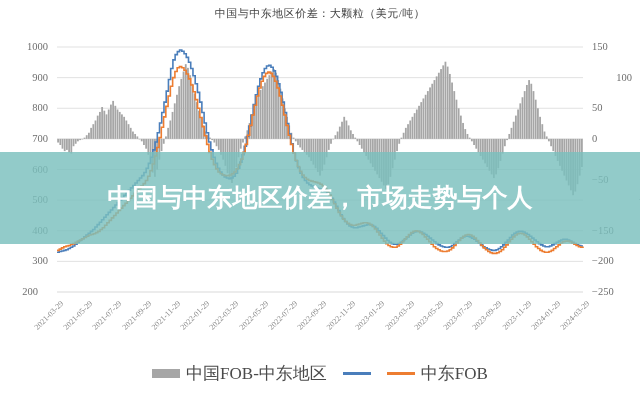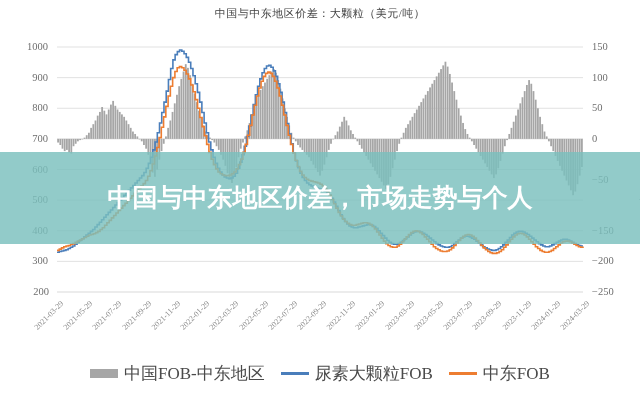--- a/index.html
+++ b/index.html
@@ -338,37 +338,37 @@
           <rect x="576.5955648535565" y="138.875" width="1.8046861924686193" height="45.32499999999999" fill="#a6a6a6"></rect>
           <rect x="578.7964016736402" y="138.875" width="1.8046861924686193" height="36.75" fill="#a6a6a6"></rect>
           <rect x="580.9972384937239" y="138.875" width="1.8046861924686193" height="28.17500000000001" fill="#a6a6a6"></rect>
         </g>
         <path d="M57.00,252.19L59.23,252.19L59.23,251.57L61.46,251.57L61.46,250.96L63.69,250.96L63.69,250.35L65.92,250.35L65.92,249.74L68.14,249.74L68.14,248.51L70.37,248.51L70.37,247.29L72.60,247.29L72.60,246.06L74.83,246.06L74.83,244.22L77.06,244.22L77.06,242.39L79.29,242.39L79.29,240.55L81.52,240.55L81.52,238.71L83.75,238.71L83.75,236.88L85.97,236.88L85.97,235.04L88.20,235.04L88.20,233.20L90.43,233.20L90.43,231.36L92.66,231.36L92.66,229.53L94.89,229.53L94.89,227.07L97.12,227.07L97.12,224.63L99.35,224.63L99.35,222.18L101.58,222.18L101.58,219.73L103.81,219.73L103.81,217.28L106.03,217.28L106.03,214.82L108.26,214.82L108.26,212.38L110.49,212.38L110.49,209.93L112.72,209.93L112.72,207.48L114.95,207.48L114.95,205.03L117.18,205.03L117.18,202.57L119.41,202.57L119.41,200.13L121.64,200.13L121.64,197.68L123.86,197.68L123.86,195.22L126.09,195.22L126.09,192.77L128.32,192.77L128.32,190.32L130.55,190.32L130.55,187.88L132.78,187.88L132.78,185.43L135.01,185.43L135.01,182.97L137.24,182.97L137.24,180.52L139.47,180.52L139.47,178.07L141.69,178.07L141.69,175.63L143.92,175.63L143.92,172.56L146.15,172.56L146.15,168.28L148.38,168.28L148.38,163.38L150.61,163.38L150.61,157.25L152.84,157.25L152.84,149.90L155.07,149.90L155.07,141.94L157.30,141.94L157.30,132.75L159.53,132.75L159.53,122.95L161.75,122.95L161.75,112.54L163.98,112.54L163.98,102.13L166.21,102.13L166.21,91.10L168.44,91.10L168.44,79.46L170.67,79.46L170.67,68.44L172.90,68.44L172.90,59.86L175.13,59.86L175.13,54.66L177.36,54.66L177.36,51.59L179.58,51.59L179.58,50.06L181.81,50.06L181.81,51.29L184.04,51.29L184.04,53.74L186.27,53.74L186.27,57.41L188.50,57.41L188.50,62.31L190.73,62.31L190.73,68.44L192.96,68.44L192.96,75.79L195.19,75.79L195.19,83.75L197.42,83.75L197.42,92.33L199.64,92.33L199.64,102.13L201.87,102.13L201.87,112.54L204.10,112.54L204.10,122.95L206.33,122.95L206.33,132.75L208.56,132.75L208.56,141.94L210.79,141.94L210.79,149.90L213.02,149.90L213.02,157.25L215.25,157.25L215.25,163.38L217.47,163.38L217.47,168.28L219.70,168.28L219.70,171.95L221.93,171.95L221.93,175.01L224.16,175.01L224.16,176.85L226.39,176.85L226.39,178.07L228.62,178.07L228.62,178.69L230.85,178.69L230.85,178.07L233.08,178.07L233.08,176.24L235.31,176.24L235.31,173.18L237.53,173.18L237.53,168.28L239.76,168.28L239.76,162.15L241.99,162.15L241.99,154.80L244.22,154.80L244.22,146.22L246.45,146.22L246.45,136.43L248.68,136.43L248.68,126.01L250.91,126.01L250.91,114.99L253.14,114.99L253.14,104.57L255.36,104.57L255.36,94.77L257.59,94.77L257.59,86.20L259.82,86.20L259.82,78.85L262.05,78.85L262.05,72.72L264.28,72.72L264.28,68.44L266.51,68.44L266.51,65.99L268.74,65.99L268.74,65.38L270.97,65.38L270.97,67.21L273.19,67.21L273.19,70.89L275.42,70.89L275.42,76.40L277.65,76.40L277.65,83.75L279.88,83.75L279.88,92.33L282.11,92.33L282.11,102.13L284.34,102.13L284.34,112.54L286.57,112.54L286.57,123.56L288.80,123.56L288.80,133.97L291.03,133.97L291.03,143.78L293.25,143.78L293.25,152.96L295.48,152.96L295.48,160.92L297.71,160.92L297.71,167.66L299.94,167.66L299.94,173.18L302.17,173.18L302.17,177.46L304.40,177.46L304.40,180.52L306.63,180.52L306.63,182.97L308.86,182.97L308.86,184.81L311.08,184.81L311.08,186.04L313.31,186.04L313.31,187.26L315.54,187.26L315.54,187.88L317.77,187.88L317.77,188.49L320.00,188.49L320.00,189.10L322.23,189.10L322.23,189.71L324.46,189.71L324.46,190.94L326.69,190.94L326.69,192.77L328.92,192.77L328.92,195.22L331.14,195.22L331.14,198.29L333.37,198.29L333.37,201.96L335.60,201.96L335.60,206.25L337.83,206.25L337.83,210.54L340.06,210.54L340.06,214.82L342.29,214.82L342.29,218.50L344.52,218.50L344.52,221.56L346.75,221.56L346.75,224.01L348.97,224.01L348.97,225.85L351.20,225.85L351.20,227.07L353.43,227.07L353.43,227.69L355.66,227.69L355.66,227.69L357.89,227.69L357.89,227.07L360.12,227.07L360.12,226.46L362.35,226.46L362.35,225.85L364.58,225.85L364.58,225.24L366.81,225.24L366.81,224.63L369.03,224.63L369.03,224.63L371.26,224.63L371.26,225.24L373.49,225.24L373.49,226.46L375.72,226.46L375.72,228.30L377.95,228.30L377.95,230.75L380.18,230.75L380.18,233.20L382.41,233.20L382.41,235.65L384.64,235.65L384.64,238.10L386.86,238.10L386.86,240.55L389.09,240.55L389.09,242.39L391.32,242.39L391.32,243.61L393.55,243.61L393.55,244.22L395.78,244.22L395.78,244.22L398.01,244.22L398.01,243.61L400.24,243.61L400.24,242.39L402.47,242.39L402.47,240.55L404.69,240.55L404.69,238.71L406.92,238.71L406.92,236.88L409.15,236.88L409.15,235.04L411.38,235.04L411.38,233.20L413.61,233.20L413.61,231.97L415.84,231.97L415.84,231.36L418.07,231.36L418.07,231.36L420.30,231.36L420.30,231.97L422.53,231.97L422.53,233.20L424.75,233.20L424.75,234.43L426.98,234.43L426.98,236.26L429.21,236.26L429.21,238.10L431.44,238.10L431.44,239.94L433.67,239.94L433.67,241.78L435.90,241.78L435.90,243.61L438.13,243.61L438.13,244.84L440.36,244.84L440.36,246.06L442.58,246.06L442.58,246.68L444.81,246.68L444.81,247.29L447.04,247.29L447.04,247.29L449.27,247.29L449.27,246.68L451.50,246.68L451.50,245.45L453.73,245.45L453.73,243.61L455.96,243.61L455.96,241.78L458.19,241.78L458.19,239.94L460.42,239.94L460.42,238.10L462.64,238.10L462.64,236.88L464.87,236.88L464.87,236.26L467.10,236.26L467.10,236.26L469.33,236.26L469.33,236.88L471.56,236.88L471.56,238.10L473.79,238.10L473.79,239.32L476.02,239.32L476.02,241.16L478.25,241.16L478.25,243.00L480.47,243.00L480.47,244.84L482.70,244.84L482.70,246.68L484.93,246.68L484.93,247.90L487.16,247.90L487.16,249.13L489.39,249.13L489.39,249.74L491.62,249.74L491.62,250.35L493.85,250.35L493.85,250.35L496.08,250.35L496.08,249.74L498.31,249.74L498.31,248.51L500.53,248.51L500.53,246.68L502.76,246.68L502.76,244.84L504.99,244.84L504.99,242.39L507.22,242.39L507.22,239.94L509.45,239.94L509.45,237.49L511.68,237.49L511.68,235.04L513.91,235.04L513.91,233.20L516.14,233.20L516.14,231.97L518.36,231.97L518.36,231.36L520.59,231.36L520.59,231.36L522.82,231.36L522.82,231.97L525.05,231.97L525.05,233.20L527.28,233.20L527.28,234.43L529.51,234.43L529.51,236.26L531.74,236.26L531.74,238.10L533.97,238.10L533.97,239.94L536.19,239.94L536.19,241.78L538.42,241.78L538.42,243.61L540.65,243.61L540.65,244.84L542.88,244.84L542.88,246.06L545.11,246.06L545.11,246.68L547.34,246.68L547.34,246.68L549.57,246.68L549.57,246.06L551.80,246.06L551.80,244.84L554.03,244.84L554.03,243.61L556.25,243.61L556.25,242.39L558.48,242.39L558.48,241.16L560.71,241.16L560.71,239.94L562.94,239.94L562.94,239.32L565.17,239.32L565.17,239.32L567.40,239.32L567.40,239.94L569.63,239.94L569.63,241.16L571.86,241.16L571.86,242.39L574.08,242.39L574.08,243.61L576.31,243.61L576.31,244.84L578.54,244.84L578.54,245.45L580.77,245.45L580.77,246.06L583.00,246.06L583.00,246.06" fill="none" stroke="#4a7ebb" stroke-width="1.6" stroke-linejoin="miter" stroke-linecap="butt"></path>
         <path d="M57.00,250.35L59.27,250.35L59.27,249.13L61.53,249.13L61.53,247.90L63.80,247.90L63.80,246.68L66.07,246.68L66.07,246.06L68.34,246.06L68.34,245.45L70.60,245.45L70.60,244.22L72.87,244.22L72.87,243.61L75.14,243.61L75.14,242.39L77.41,242.39L77.41,241.16L79.67,241.16L79.67,239.94L81.94,239.94L81.94,238.71L84.21,238.71L84.21,237.49L86.47,237.49L86.47,236.26L88.74,236.26L88.74,235.04L91.01,235.04L91.01,234.43L93.28,234.43L93.28,233.81L95.54,233.81L95.54,232.59L97.81,232.59L97.81,231.36L100.08,231.36L100.08,229.53L102.34,229.53L102.34,227.69L104.61,227.69L104.61,225.24L106.88,225.24L106.88,222.79L109.15,222.79L109.15,220.34L111.41,220.34L111.41,217.89L113.68,217.89L113.68,215.44L115.95,215.44L115.95,212.99L118.22,212.99L118.22,210.54L120.48,210.54L120.48,208.09L122.75,208.09L122.75,205.64L125.02,205.64L125.02,203.19L127.28,203.19L127.28,200.74L129.55,200.74L129.55,198.29L131.82,198.29L131.82,195.84L134.09,195.84L134.09,193.39L136.35,193.39L136.35,190.94L138.62,190.94L138.62,188.49L140.89,188.49L140.89,186.04L143.16,186.04L143.16,183.59L145.42,183.59L145.42,180.52L147.69,180.52L147.69,176.24L149.96,176.24L149.96,170.72L152.22,170.72L152.22,163.99L154.49,163.99L154.49,156.02L156.76,156.02L156.76,147.45L159.03,147.45L159.03,137.65L161.29,137.65L161.29,127.24L163.56,127.24L163.56,116.83L165.83,116.83L165.83,106.41L168.09,106.41L168.09,96.00L170.36,96.00L170.36,86.20L172.63,86.20L172.63,77.63L174.90,77.63L174.90,71.50L177.16,71.50L177.16,67.82L179.43,67.82L179.43,66.60L181.70,66.60L181.70,67.82L183.97,67.82L183.97,70.28L186.23,70.28L186.23,73.95L188.50,73.95L188.50,78.85L190.77,78.85L190.77,84.97L193.03,84.97L193.03,91.71L195.30,91.71L195.30,99.67L197.57,99.67L197.57,108.25L199.84,108.25L199.84,117.44L202.10,117.44L202.10,126.63L204.37,126.63L204.37,135.81L206.64,135.81L206.64,144.39L208.91,144.39L208.91,152.35L211.17,152.35L211.17,159.09L213.44,159.09L213.44,164.60L215.71,164.60L215.71,168.89L217.97,168.89L217.97,171.95L220.24,171.95L220.24,173.79L222.51,173.79L222.51,175.01L224.78,175.01L224.78,175.63L227.04,175.63L227.04,175.63L229.31,175.63L229.31,175.01L231.58,175.01L231.58,173.79L233.84,173.79L233.84,171.95L236.11,171.95L236.11,168.89L238.38,168.89L238.38,164.60L240.65,164.60L240.65,159.09L242.91,159.09L242.91,152.35L245.18,152.35L245.18,144.39L247.45,144.39L247.45,135.20L249.72,135.20L249.72,125.40L251.98,125.40L251.98,114.99L254.25,114.99L254.25,105.19L256.52,105.19L256.52,96.00L258.78,96.00L258.78,88.04L261.05,88.04L261.05,81.30L263.32,81.30L263.32,76.40L265.59,76.40L265.59,73.34L267.85,73.34L267.85,72.11L270.12,72.11L270.12,73.34L272.39,73.34L272.39,76.40L274.66,76.40L274.66,81.30L276.92,81.30L276.92,88.04L279.19,88.04L279.19,96.00L281.46,96.00L281.46,105.19L283.72,105.19L283.72,114.99L285.99,114.99L285.99,125.40L288.26,125.40L288.26,135.20L290.53,135.20L290.53,144.39L292.79,144.39L292.79,152.96L295.06,152.96L295.06,160.31L297.33,160.31L297.33,166.44L299.59,166.44L299.59,171.34L301.86,171.34L301.86,175.01L304.13,175.01L304.13,177.46L306.40,177.46L306.40,179.30L308.66,179.30L308.66,180.52L310.93,180.52L310.93,181.14L313.20,181.14L313.20,181.75L315.47,181.75L315.47,182.36L317.73,182.36L317.73,182.97L320.00,182.97L320.00,184.20L322.27,184.20L322.27,186.04L324.53,186.04L324.53,188.49L326.80,188.49L326.80,191.55L329.07,191.55L329.07,195.22L331.34,195.22L331.34,199.51L333.60,199.51L333.60,203.80L335.87,203.80L335.87,208.09L338.14,208.09L338.14,212.38L340.41,212.38L340.41,216.05L342.67,216.05L342.67,219.11L344.94,219.11L344.94,221.56L347.21,221.56L347.21,223.40L349.47,223.40L349.47,224.63L351.74,224.63L351.74,225.24L354.01,225.24L354.01,225.24L356.28,225.24L356.28,224.63L358.54,224.63L358.54,224.01L360.81,224.01L360.81,223.40L363.08,223.40L363.08,222.79L365.34,222.79L365.34,222.79L367.61,222.79L367.61,223.40L369.88,223.40L369.88,224.63L372.15,224.63L372.15,226.46L374.41,226.46L374.41,228.91L376.68,228.91L376.68,231.97L378.95,231.97L378.95,235.04L381.22,235.04L381.22,238.10L383.48,238.10L383.48,241.16L385.75,241.16L385.75,243.61L388.02,243.61L388.02,245.45L390.28,245.45L390.28,246.68L392.55,246.68L392.55,247.29L394.82,247.29L394.82,247.29L397.09,247.29L397.09,246.06L399.35,246.06L399.35,244.22L401.62,244.22L401.62,241.78L403.89,241.78L403.89,239.32L406.16,239.32L406.16,236.88L408.42,236.88L408.42,234.43L410.69,234.43L410.69,232.59L412.96,232.59L412.96,231.36L415.22,231.36L415.22,230.75L417.49,230.75L417.49,231.36L419.76,231.36L419.76,232.59L422.03,232.59L422.03,234.43L424.29,234.43L424.29,236.88L426.56,236.88L426.56,239.32L428.83,239.32L428.83,241.78L431.09,241.78L431.09,244.22L433.36,244.22L433.36,246.68L435.63,246.68L435.63,248.51L437.90,248.51L437.90,249.74L440.16,249.74L440.16,250.96L442.43,250.96L442.43,251.57L444.70,251.57L444.70,251.57L446.97,251.57L446.97,250.96L449.23,250.96L449.23,249.74L451.50,249.74L451.50,247.90L453.77,247.90L453.77,245.45L456.03,245.45L456.03,243.00L458.30,243.00L458.30,240.55L460.57,240.55L460.57,238.10L462.84,238.10L462.84,236.26L465.10,236.26L465.10,235.04L467.37,235.04L467.37,234.43L469.64,234.43L469.64,235.04L471.91,235.04L471.91,236.26L474.17,236.26L474.17,238.10L476.44,238.10L476.44,240.55L478.71,240.55L478.71,243.00L480.97,243.00L480.97,245.45L483.24,245.45L483.24,247.90L485.51,247.90L485.51,249.74L487.78,249.74L487.78,251.57L490.04,251.57L490.04,252.80L492.31,252.80L492.31,253.41L494.58,253.41L494.58,253.41L496.84,253.41L496.84,252.80L499.11,252.80L499.11,251.57L501.38,251.57L501.38,249.74L503.65,249.74L503.65,247.29L505.91,247.29L505.91,244.84L508.18,244.84L508.18,241.78L510.45,241.78L510.45,239.32L512.72,239.32L512.72,236.88L514.98,236.88L514.98,235.04L517.25,235.04L517.25,233.81L519.52,233.81L519.52,233.20L521.78,233.20L521.78,233.81L524.05,233.81L524.05,235.04L526.32,235.04L526.32,236.88L528.59,236.88L528.59,239.32L530.85,239.32L530.85,241.78L533.12,241.78L533.12,244.22L535.39,244.22L535.39,246.68L537.66,246.68L537.66,248.51L539.92,248.51L539.92,250.35L542.19,250.35L542.19,251.57L544.46,251.57L544.46,252.19L546.72,252.19L546.72,252.19L548.99,252.19L548.99,251.57L551.26,251.57L551.26,250.35L553.53,250.35L553.53,248.51L555.79,248.51L555.79,246.68L558.06,246.68L558.06,244.84L560.33,244.84L560.33,243.00L562.59,243.00L562.59,241.78L564.86,241.78L564.86,241.16L567.13,241.16L567.13,241.16L569.40,241.16L569.40,241.78L571.66,241.78L571.66,243.00L573.93,243.00L573.93,244.22L576.20,244.22L576.20,245.45L578.47,245.45L578.47,246.68L580.73,246.68L580.73,247.29L583.00,247.29L583.00,247.90" fill="none" stroke="#ed7d31" stroke-width="1.6" stroke-linejoin="miter" stroke-linecap="butt"></path>
       </svg>
   </div>
 
   <div id="axis-labels">
-      <div class="tick tick-left" style="left: 15px; top: 287px;">200</div>
+      <div class="tick tick-left" style="left: 4px; top: 287px;">200</div>
       <div class="tick tick-left" style="left: 14px; top: 256.375px;">300</div>
       <div class="tick tick-left" style="left: 14px; top: 225.75px;">400</div>
       <div class="tick tick-left" style="left: 14px; top: 195.125px;">500</div>
       <div class="tick tick-left" style="left: 14px; top: 164.5px;">600</div>
       <div class="tick tick-left" style="left: 14px; top: 133.875px;">700</div>
       <div class="tick tick-left" style="left: 14px; top: 103.25px;">800</div>
       <div class="tick tick-left" style="left: 14px; top: 72.625px;">900</div>
       <div class="tick tick-left" style="left: 14px; top: 42px;">1000</div>
       <div class="tick tick-right" style="left: 592px; top: 287px;">−250</div>
       <div class="tick tick-right" style="left: 592px; top: 256.375px;">−200</div>
       <div class="tick tick-right" style="left: 592px; top: 225.75px;">−150</div>
       <div class="tick tick-right" style="left: 592px; top: 195.125px; margin-left: 47px;">−100</div>
       <div class="tick tick-right" style="left: 592px; top: 175px;">−50</div>
       <div class="tick tick-right" style="left: 592px; top: 133.875px;">0</div>
       <div class="tick tick-right" style="left: 592px; top: 103.25px;">50</div>
-      <div class="tick tick-right" style="left: 592px; top: 72.625px;">100</div>
+      <div class="tick tick-right" style="left: 592px; top: 72.625px; text-align: right;">100</div>
       <div class="tick tick-right" style="left: 592px; top: 42px;">150</div>
       <div class="xtick" style="left: 7px; width: 52px; top: 299px;">2021-03-29</div>
       <div class="xtick" style="left: 36.2222px; width: 52px; top: 299px;">2021-05-29</div>
       <div class="xtick" style="left: 65.4444px; width: 52px; top: 299px;">2021-07-29</div>
       <div class="xtick" style="left: 94.6667px; width: 52px; top: 299px;">2021-09-29</div>
       <div class="xtick" style="left: 123.889px; width: 52px; top: 299px;">2021-11-29</div>
       <div class="xtick" style="left: 153.111px; width: 52px; top: 299px;">2022-01-29</div>
       <div class="xtick" style="left: 182.333px; width: 52px; top: 299px;">2022-03-29</div>
       <div class="xtick" style="left: 211.556px; width: 52px; top: 299px;">2022-05-29</div>
       <div class="xtick" style="left: 240.778px; width: 52px; top: 299px;">2022-07-29</div>
@@ -389,21 +389,20 @@
     <span class="overlay-line">中国与中东地区价差，市场走势与个人</span>
   </div>
 
   <div class="legend" id="legend">
       <div class="legend-item">
         <span class="legend-swatch-bar" style="background: rgb(166, 166, 166);"></span>
         <span class="legend-label">中国FOB-中东地区</span>
       </div>
       <div class="legend-item">
         <span class="legend-swatch-line" style="background: rgb(74, 126, 187);"></span>
-        <span class="legend-label">尿素大颗粒FOB</span>
       </div>
       <div class="legend-item">
         <span class="legend-swatch-line" style="background: rgb(237, 125, 49);"></span>
         <span class="legend-label">中东FOB</span>
       </div>
     </div>
 
 </div>
 
 </body></html>

